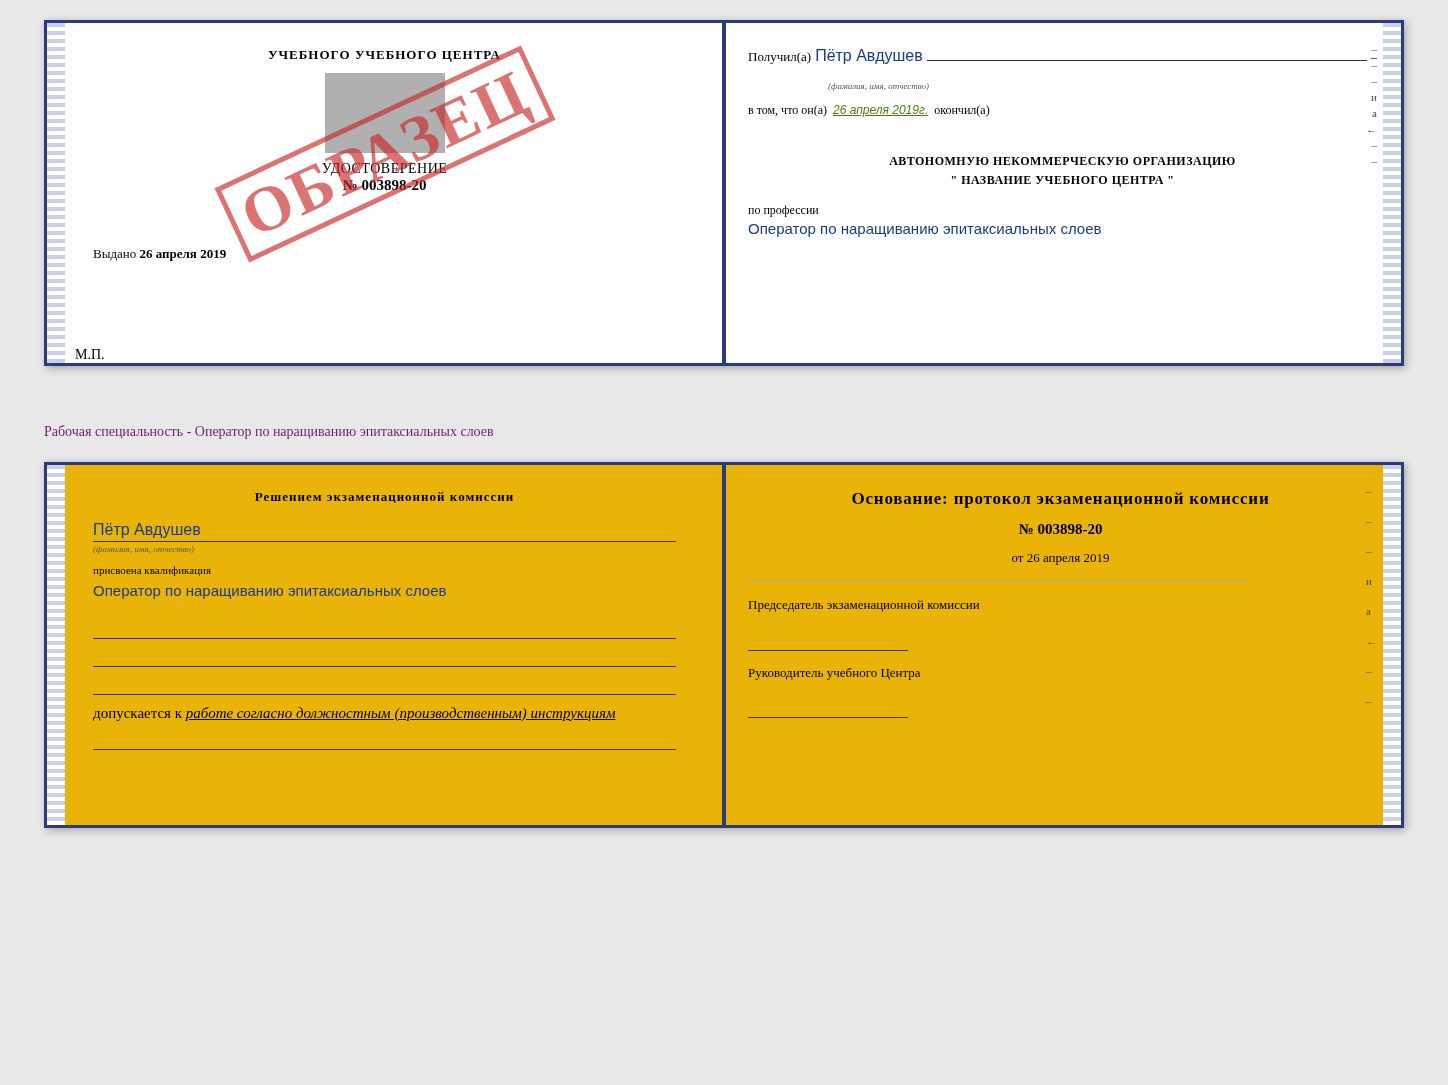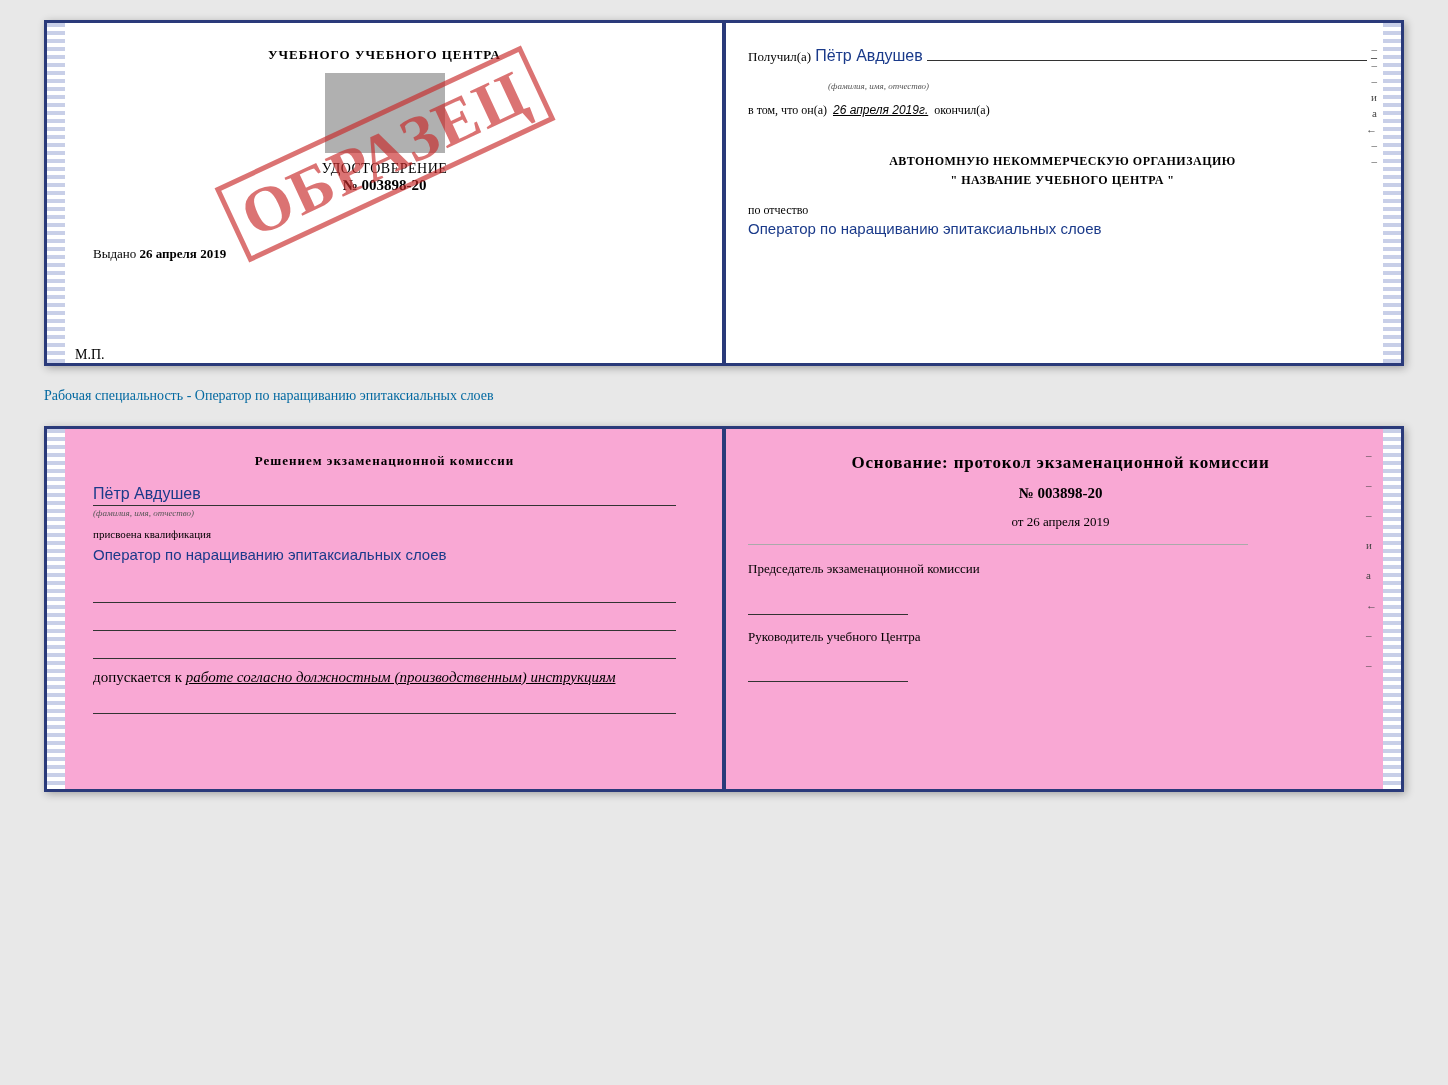--- a/index.html
+++ b/index.html
@@ -177,21 +177,21 @@
     }
 
     .handwritten {
       font-family: 'Comic Sans MS', cursive, sans-serif;
       color: #1a3a8a;
       font-size: 16px;
     }
 
     .handwritten-italic {
       font-family: 'Comic Sans MS', cursive, sans-serif;
-      color: #000000;
+      color: #4d7c0f;
       font-size: 14px;
       font-style: italic;
     }
 
     .small-label {
       font-size: 9px;
       color: #555;
       font-style: italic;
     }
 
@@ -240,30 +240,31 @@
     }
 
     .dash-item {
       font-size: 11px;
       color: #444;
     }
 
     
     .subtitle-line {
       font-size: 14px;
-      color: #0369a1;
+      color: #701a75;
       padding: 6px 0;
+      margin-top: 36px;
     }
 
     
     .qual-book {
       display: flex;
       width: 100%;
       border: 3px solid #2a3a7a;
-      background: #f9a8d4;
+      background: #eab308;
       position: relative;
       box-shadow: 2px 2px 8px rgba(0,0,0,0.3);
     }
 
     .qual-book::before {
       content: '';
       position: absolute;
       top: 0; bottom: 0;
       left: 50%;
       width: 4px;
@@ -453,21 +454,21 @@
         <span class="underline-text handwritten-italic">26 апреля 2019г.</span>
         <span style="font-size:12px;">окончил(а)</span>
       </div>
 
       <div class="org-block">
         <div>АВТОНОМНУЮ НЕКОММЕРЧЕСКУЮ ОРГАНИЗАЦИЮ</div>
         <div>" НАЗВАНИЕ УЧЕБНОГО ЦЕНТРА "</div>
       </div>
 
       <div>
-        <span class="prof-label">по отчество</span>
+        <span class="prof-label">по профессии</span>
         <br>
         <span class="prof-handwritten">Оператор по наращиванию эпитаксиальных слоев</span>
       </div>
 
       <div class="dash-lines-right">
         <span class="dash-item">–</span>
         <span class="dash-item">–</span>
         <span class="dash-item">–</span>
         <span class="dash-item">и</span>
         <span class="dash-item">а</span>

